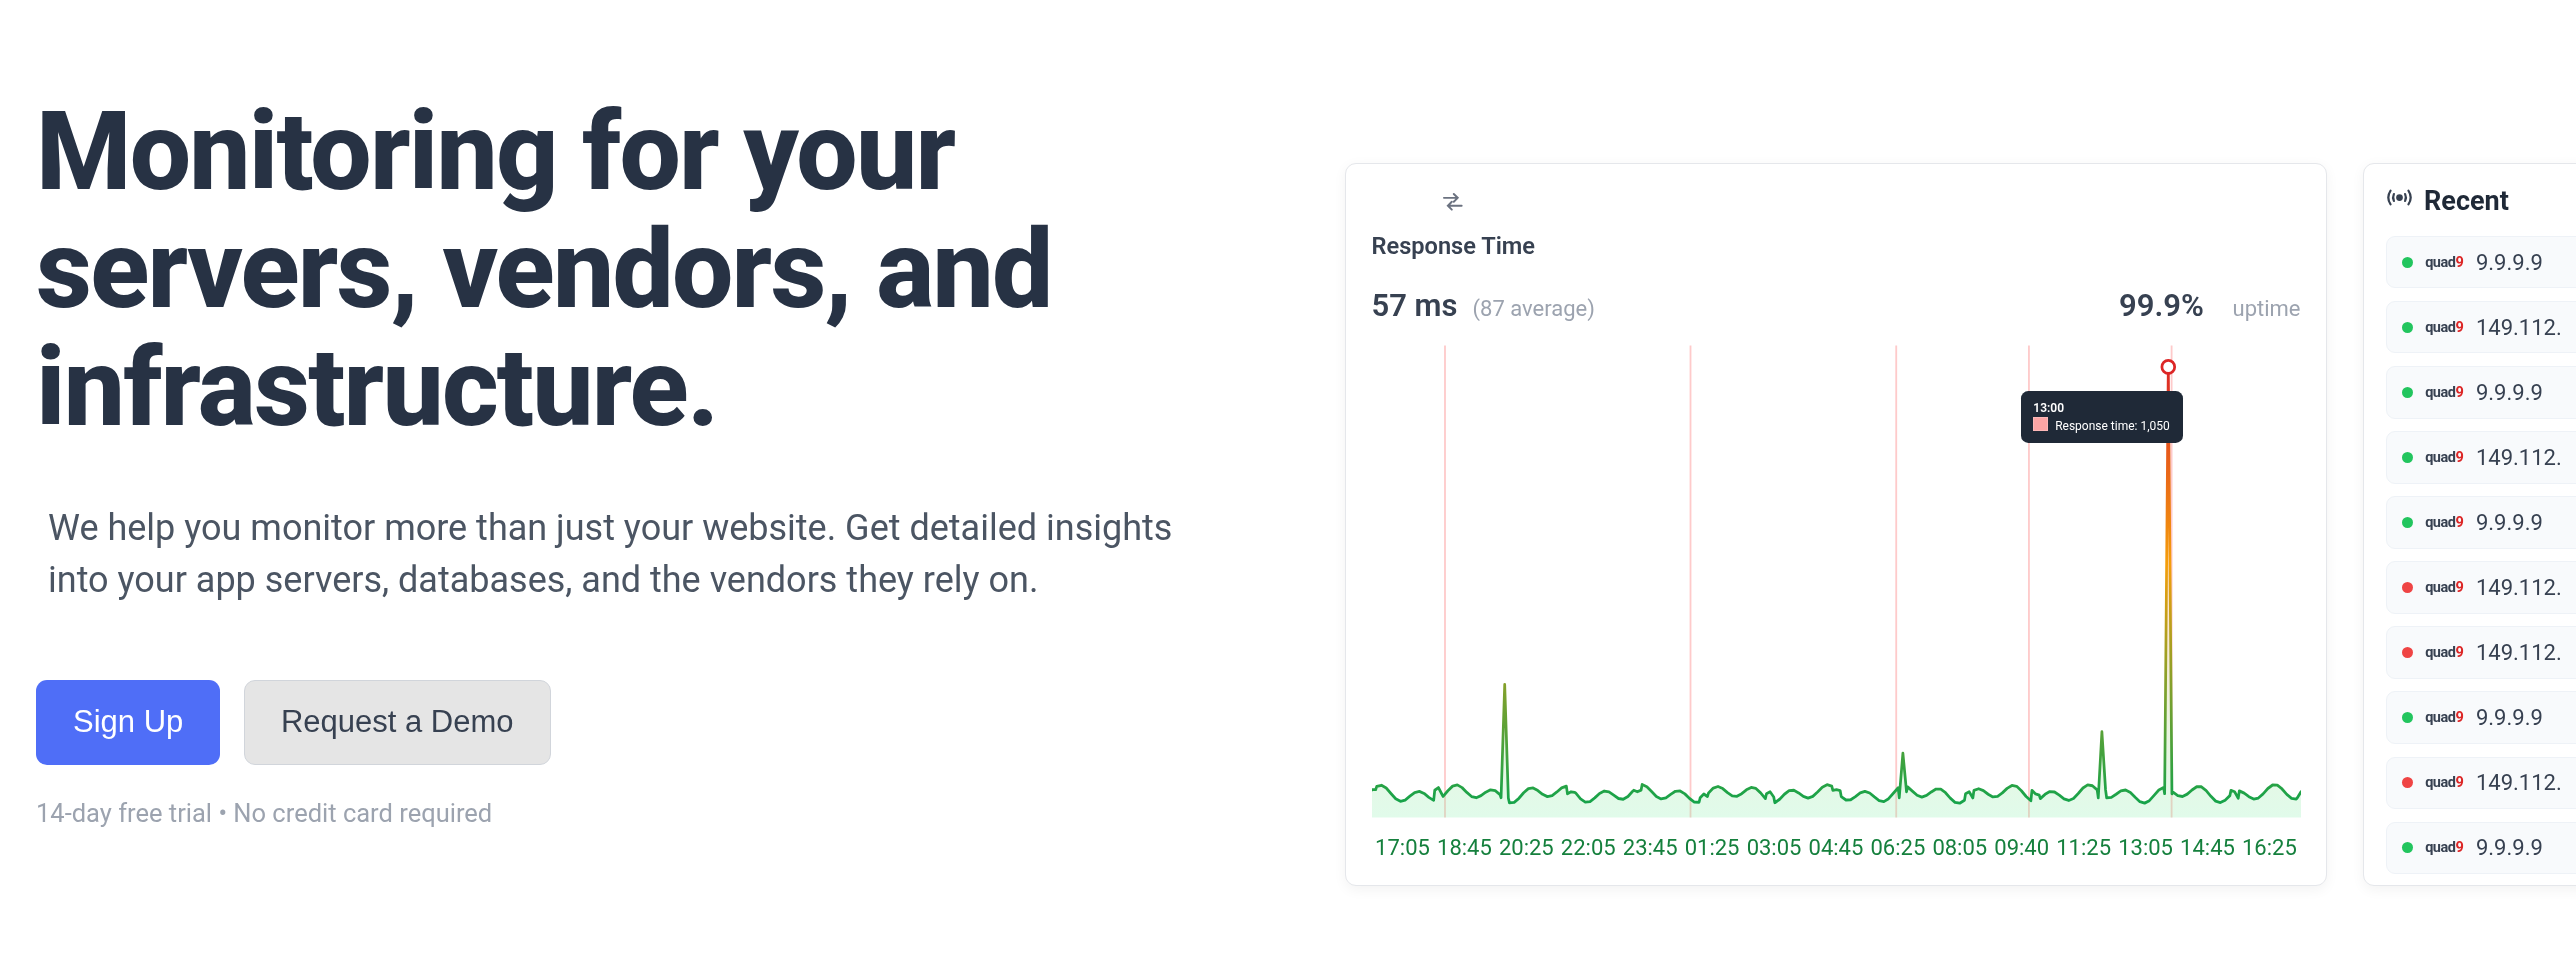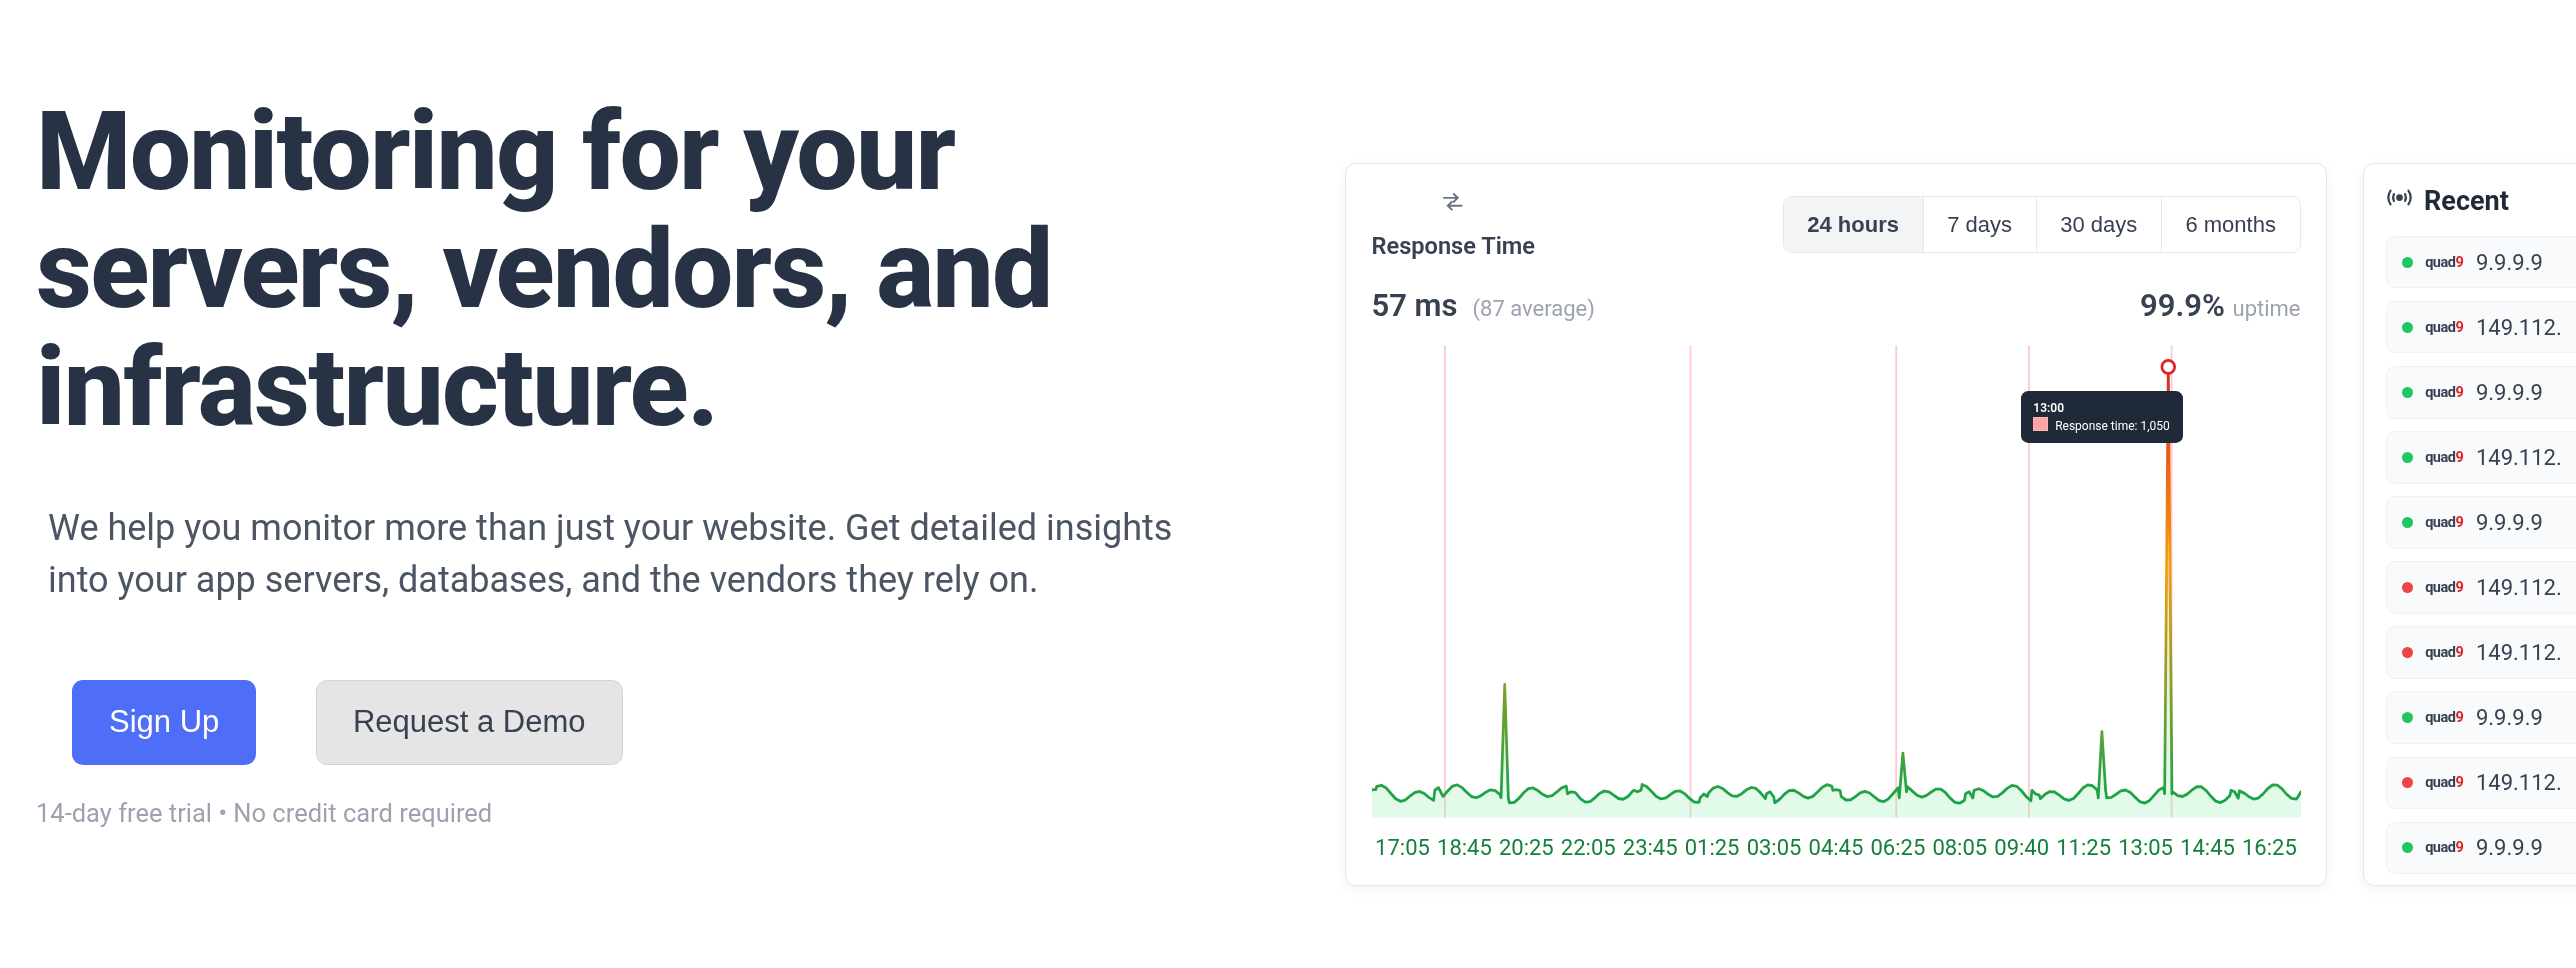--- a/index.html
+++ b/index.html
@@ -47,21 +47,20 @@
     max-width:1145px;
   }
   .cta-row { display:flex; gap:23.6px; margin-bottom:33px; }
   .btn {
     font-size:31px;
     padding:23.6px 36px;
     border-radius:11px;
     font-weight:500;
     cursor:pointer;
     border:1.8px solid transparent;
-    margin-left:36px;
   }
   .btn-primary { background:var(--blue); color:#fff; }
   .btn-outline { background:#e5e5e5; color:#374151; border-color:#d1d5db; }
   .fine { font-size:25.5px; color:#9ca3af; }
   
   .stage {
     flex:1;
     display:flex;
     gap:36px;
     padding-top:127px;
@@ -103,21 +102,21 @@
   .range button.active { background:var(--soft); font-weight:600; }
   .rt-stats {
     display:flex;
     justify-content:space-between;
     align-items:baseline;
     margin-bottom:12.7px;
   }
   .rt-stats .lhs { font-size:31px; font-weight:600; color:#374151; }
   .rt-stats .lhs .avg { font-size:22px; color:#9ca3af; font-weight:400; margin-left:7.3px;}
   .rt-stats .rhs { font-size:31px; font-weight:600; color:#374151; }
-  .rt-stats .rhs .u { font-size:22px; color:#9ca3af; font-weight:400; margin-left:0;}
+  .rt-stats .rhs .u { font-size:22px; color:#9ca3af; font-weight:400; margin-left:21px;}
   .chart-box { position:relative; height:491px; }
   .chart-box svg { width:100%; height:100%; display:block; }
   .tooltip {
     position:absolute;
     top:55px;
     right:118px;
     background:#1f2937;
     color:#fff;
     font-size:12px;
     border-radius:7.3px;
@@ -180,26 +179,20 @@
       <div class="rt-head">
         <div class="rt-title">
           <span>
             <svg viewBox="0 0 24 24" fill="none" stroke-width="2" stroke-linecap="round">
               <path d="M3 8h14M13 4l4 4-4 4"></path>
                 <path d="M21 16H7M11 12l-4 4 4 4"></path>
             </svg>
           </span>
           <span>Response Time</span>
         </div>
-        <div class="range" id="range-group">
-            <button class="active">24 hours</button>
-            <button>7 days</button>
-            <button>30 days</button>
-            <button>6 months</button>
-          </div>
       </div>
 
       <div class="rt-stats">
         <div class="lhs">
           <span>57 ms</span>
           <span class="avg">(87 average)</span>
         </div>
         <div class="rhs">
           <span>99.9%</span>
           <span class="u">uptime</span>

